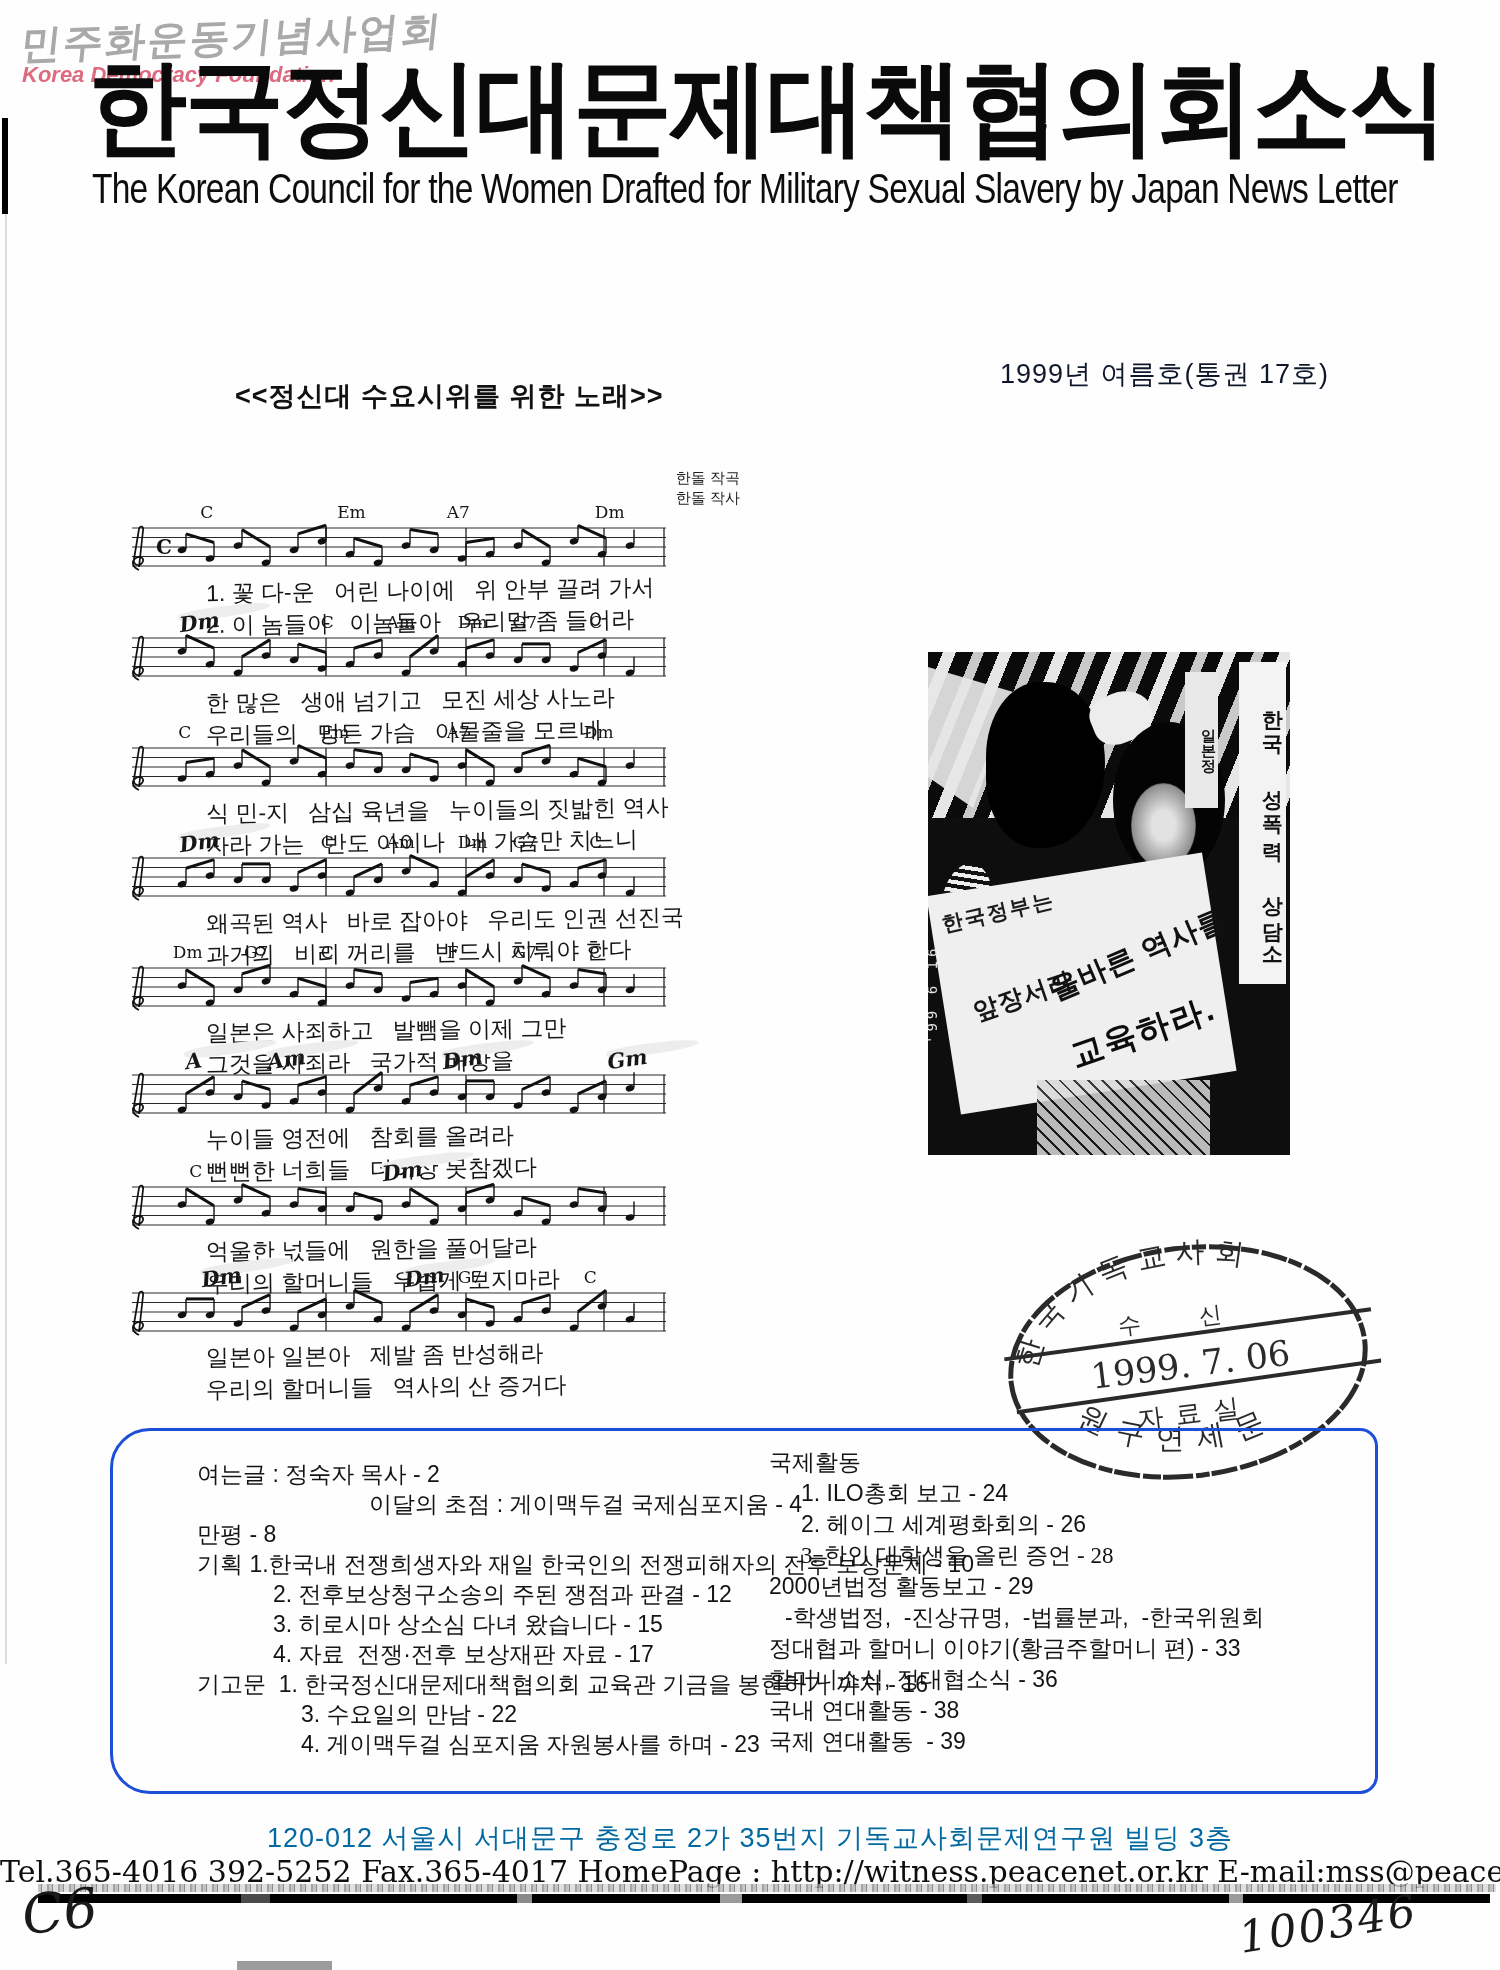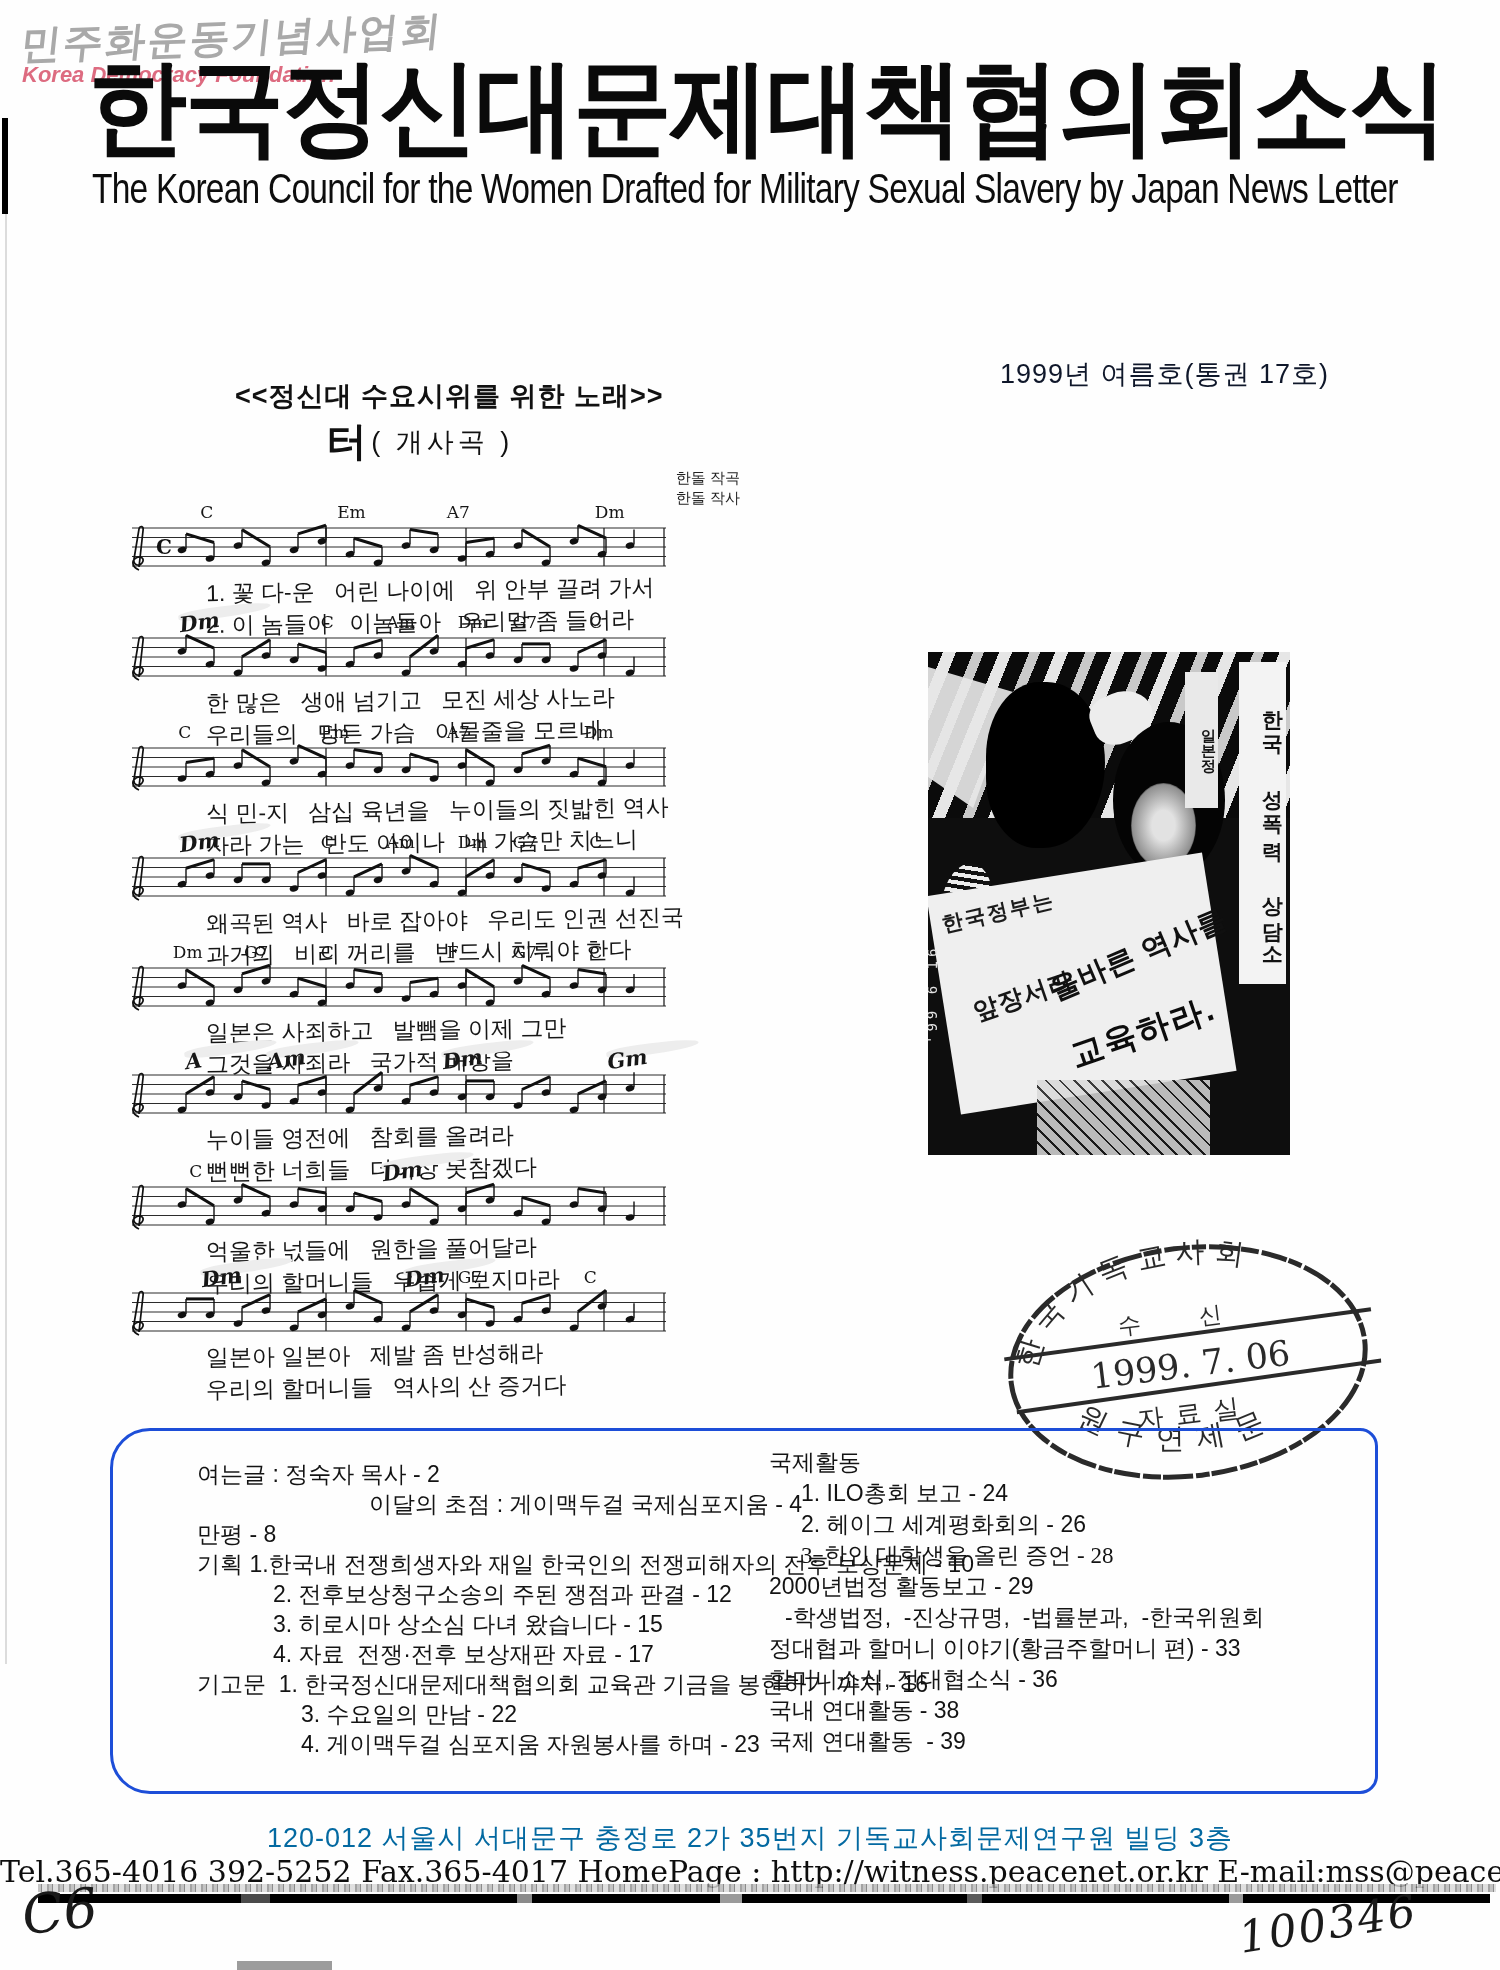--- a/index.html
+++ b/index.html
@@ -118,24 +118,20 @@
   <div class="wm-kr">민주화운동기념사업회</div>
   <div class="wm-en">Korea Democracy Foundation</div>
 
   <div class="title">한국정신대문제대책협의회소식</div>
   <div class="subtitle">The Korean Council for the Women Drafted for Military Sexual Slavery by Japan News Letter</div>
 
   <div class="issue">1999년 여름호(통권 17호)</div>
 
   <div class="song-head">
     <div class="hd">&lt;&lt;정신대 수요시위를 위한 노래&gt;&gt;</div>
-    <div>
-      <span class="t">터</span>
-      <span class="s">( 개사곡 )</span>
-    </div>
   </div>
 
   <div class="credits">
     <div>한돌 작곡</div>
     <div>한돌 작사</div>
   </div>
 
   <div class="music" id="music">
       <div class="staff-block" style="top: 18px;">
         <span class="chord" style="left: 15%;">C</span>

